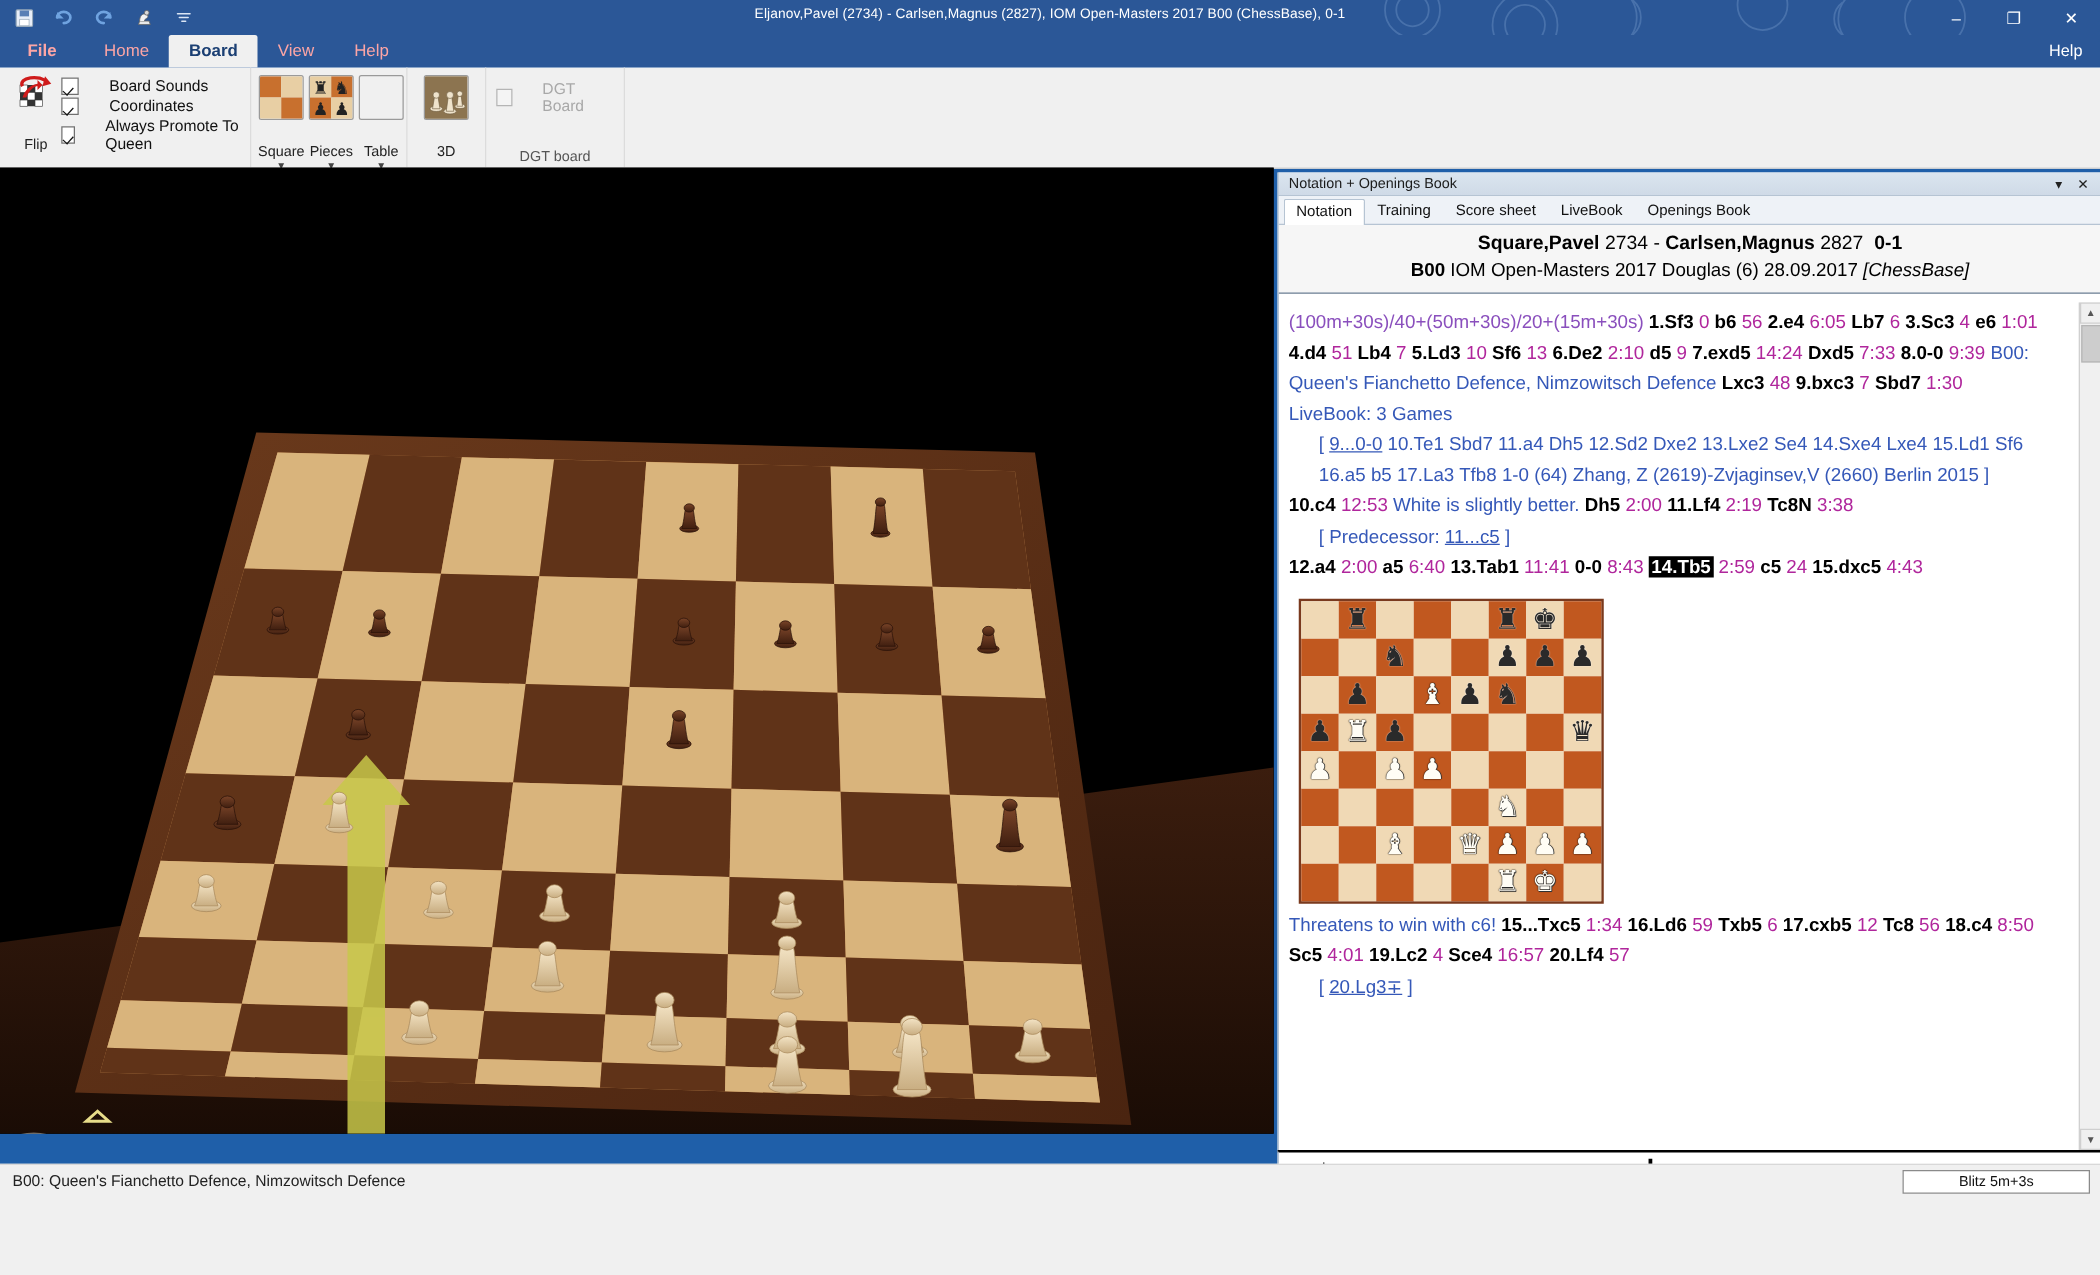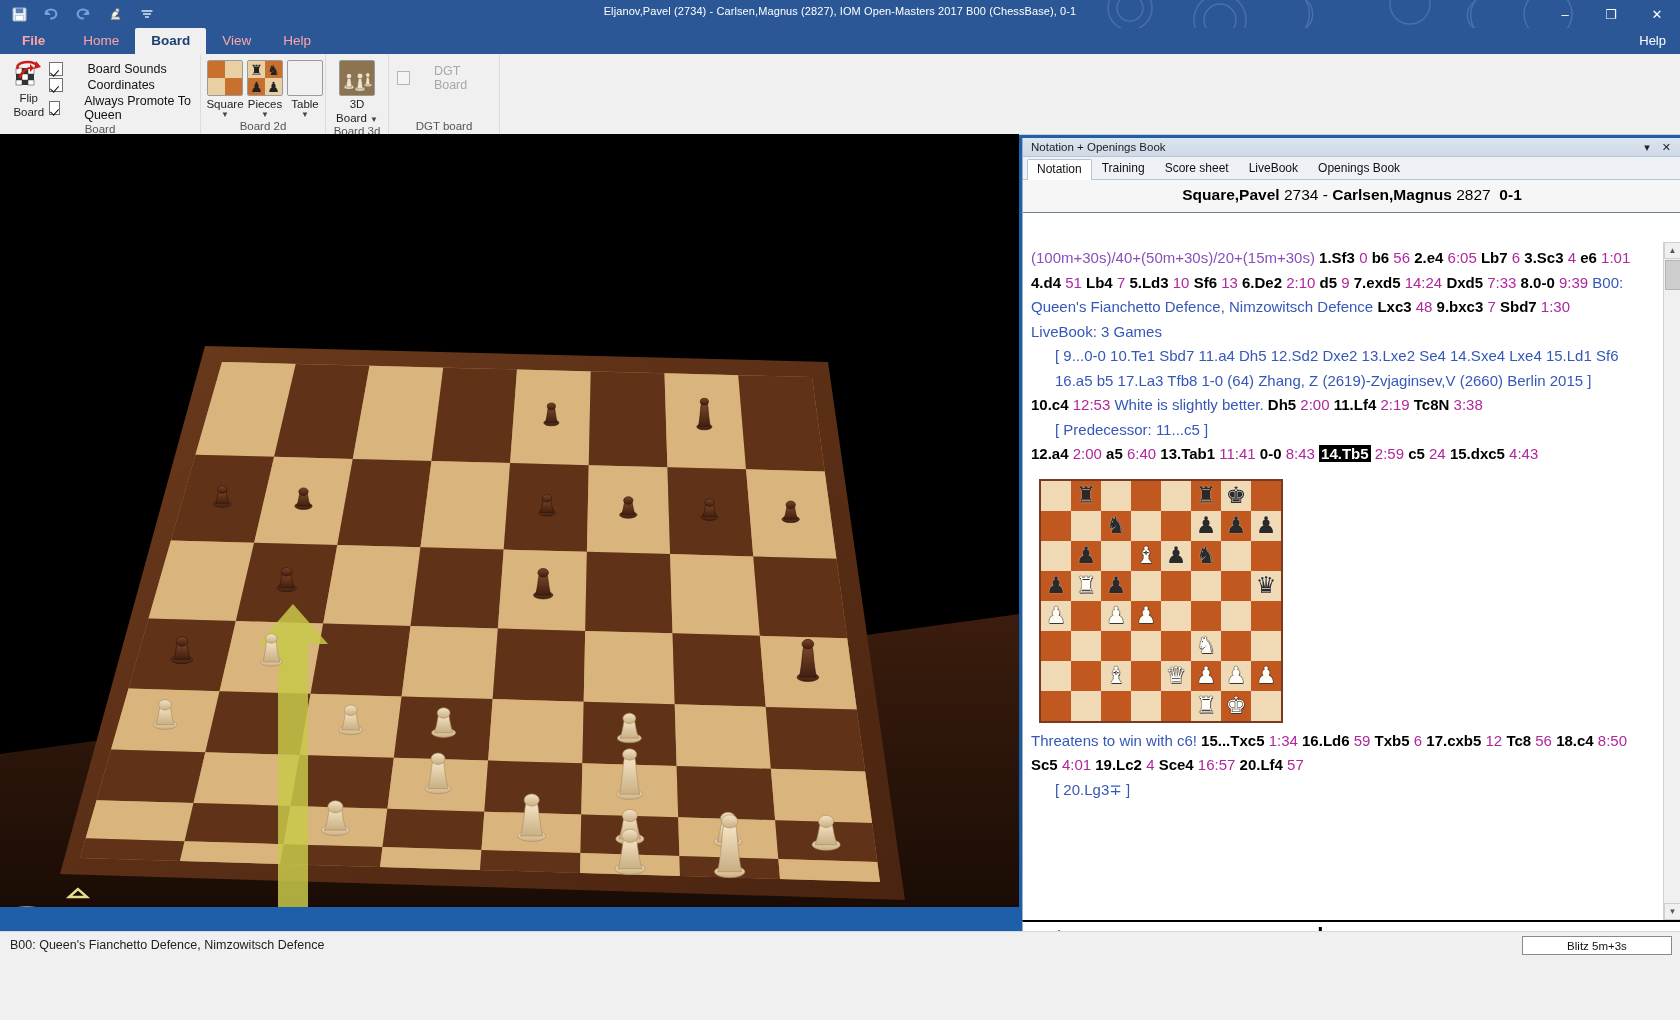--- a/index.html
+++ b/index.html
@@ -29,21 +29,21 @@
 
   
   .ribbon{position:absolute;left:0;top:54px;width:1680px;height:80px;background:#f0f0f0;
           border-bottom:1px solid #cfcfcf;display:flex;}
   .rgroup{position:relative;height:80px;display:flex;flex-direction:column;
           border-right:1px solid #dcdcdc;}
   .rgroup-body{flex:1;display:flex;align-items:flex-start;padding:4px 8px 0;}
   .rgroup-title{height:15px;line-height:15px;text-align:center;font-size:11.5px;color:#555;}
   .bigbtn{width:54px;display:flex;flex-direction:column;align-items:center;justify-content:flex-start;
           padding-top:2px;cursor:default;}
-  .bigbtn .lbl{font-size:11.5px;color:#222;text-align:center;line-height:12px;margin-top:2px;}
+  .bigbtn .lbl{font-size:11.5px;color:#222;text-align:center;line-height:12px;margin-top:20px;}
   .chks{display:flex;flex-direction:column;justify-content:flex-start;padding-top:4px;gap:2px;}
   .chkrow{display:flex;align-items:center;gap:24px;font-size:12.5px;color:#111;}
   .cbox{width:12px;height:12px;border:1px solid #707070;background:#fff;position:relative;}
   .cbox.on:after{content:"";position:absolute;left:2px;top:5px;width:4px;height:7px;
                  border:solid #111;border-width:0 1.6px 1.6px 0;transform:rotate(42deg);}
   .cbox.dis{border-color:#b5b5b5;background:#f4f4f4;}
   .swatch{width:34px;height:34px;border:1px solid #9a9a9a;border-radius:2px;overflow:hidden;}
   .sq-squares{display:grid;grid-template-columns:1fr 1fr;grid-template-rows:1fr 1fr;width:100%;height:100%;}
   .sq-a{background:#c8702e;}.sq-b{background:#e8cfa4;}
   .pcs{display:grid;grid-template-columns:1fr 1fr;grid-template-rows:1fr 1fr;width:100%;height:100%;
@@ -95,21 +95,21 @@
         display:flex;align-items:center;justify-content:center;font-size:8px;color:#555;}
   .sthumb{position:absolute;top:18px;left:1px;width:14px;height:28px;background:#cdcdcd;border:1px solid #b5b5b5;}
 
   
   .mv{font-weight:bold;color:#000;}
   .tm{color:#b0269c;}
   .tm2{color:#8a4fbd;}
   .cmt{color:#3558b8;}
   .var{color:#3558b8;}
   .hl{background:#000;color:#fff;font-weight:bold;padding:0 2px;margin-top:25px;}
-  .uline{}
+  .uline{text-decoration:underline;}
   .indent{padding-left:24px;display:block;}
   .line{display:block;}
 
   
   .miniboard{margin:12px 0 6px 8px;width:240px;height:240px;border:2px solid #7a3a1e;
              display:grid;grid-template-columns:repeat(8,1fr);grid-template-rows:repeat(8,1fr);}
   .ms{display:flex;align-items:center;justify-content:center;font-size:23px;line-height:23px;}
   .ms.l{background:#f0d9b5;}
   .ms.d{background:#c1581f;}
   .wp{color:#fffdf5;text-shadow:0 0 1px #000,0 0 1px #000,0.5px 0.5px 0 #444;}
@@ -605,20 +605,25 @@
 
     <div class="gamehead">
       <div class="gh1">
         <span class="bold">Square,Pavel</span>
         <span>2734</span>
         <span>-</span>
         <span class="bold">Carlsen,Magnus</span>
         <span>2827</span>
         &nbsp;<span class="bold">0-1</span>
       </div>
+      <div class="gh2">
+        <span class="bold">B00</span>
+        <span>IOM Open-Masters 2017 Douglas (6) 28.09.2017</span>
+        <span class="ital">[ChessBase]</span>
+      </div>
     </div>
 
     <div class="notation">
       <span class="line">
         <span class="tm2">(100m+30s)/40+(50m+30s)/20+(15m+30s)</span>
         <span id="moves1"> <span class="mv">1.Sf3</span> <span class="tm">0</span> <span class="mv">b6</span> <span class="tm">56</span> <span class="mv">2.e4</span> <span class="tm">6:05</span> <span class="mv">Lb7</span> <span class="tm">6</span> <span class="mv">3.Sc3</span> <span class="tm">4</span> <span class="mv">e6</span> <span class="tm">1:01</span> <span class="mv">4.d4</span> <span class="tm">51</span> <span class="mv">Lb4</span> <span class="tm">7</span> <span class="mv">5.Ld3</span> <span class="tm">10</span> <span class="mv">Sf6</span> <span class="tm">13</span> <span class="mv">6.De2</span> <span class="tm">2:10</span> <span class="mv">d5</span> <span class="tm">9</span> <span class="mv">7.exd5</span> <span class="tm">14:24</span> <span class="mv">Dxd5</span> <span class="tm">7:33</span> <span class="mv">8.0-0</span> <span class="tm">9:39</span> <span class="cmt">B00: Queen's Fianchetto Defence, Nimzowitsch Defence</span> <span class="mv">Lxc3</span> <span class="tm">48</span> <span class="mv">9.bxc3</span> <span class="tm">7</span> <span class="mv">Sbd7</span> <span class="tm">1:30</span></span>
       </span>
 
       <span class="line cmt">LiveBook: 3 Games</span>
 

